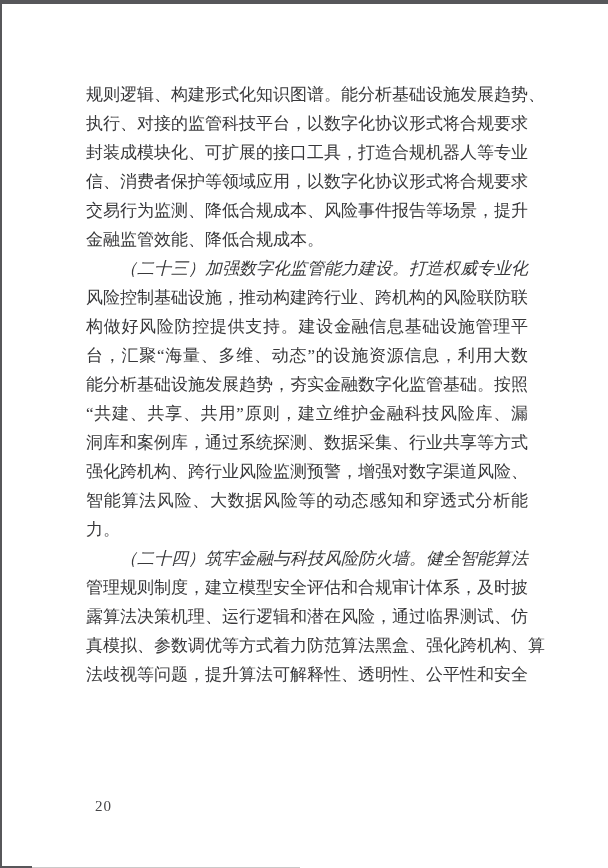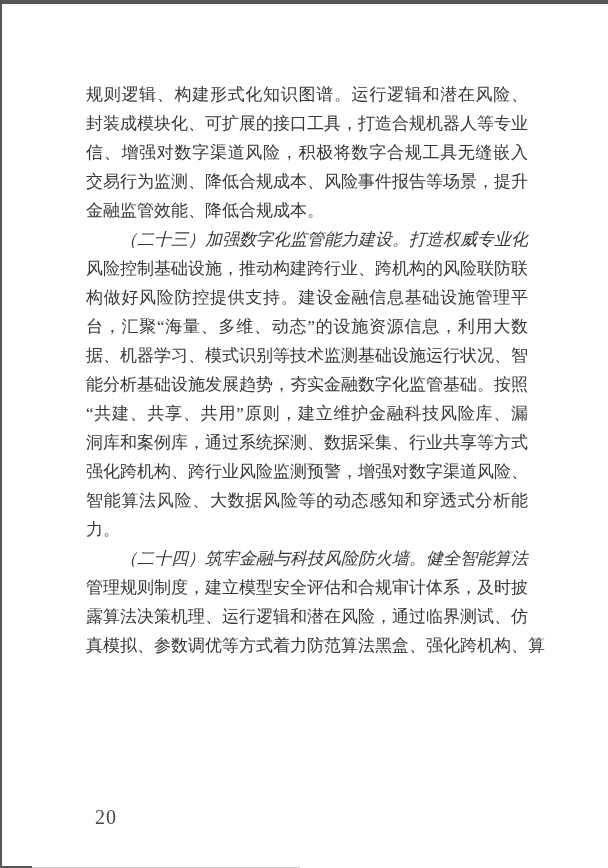--- a/index.html
+++ b/index.html
@@ -64,57 +64,57 @@
     padding-left: 34px;
     font-style: italic;
   }
   .line.para-end {
     text-align-last: left;
   }
   .page-number {
     position: absolute;
     left: 95px;
     top: 798px;
-    font-size: 20px;
+    font-size: 15px;
     color: #454547;
     letter-spacing: 1px;
-    margin-top: 8px;
   }
 </style>
 </head>
 <body>
 
 <div class="edge-top"></div>
 <div class="edge-left"></div>
 <div class="edge-bottom-faint"></div>
 <div class="edge-bottom"></div>
 
 <div class="text-block" id="text-block">
 
 <div class="paragraph">
-      <div class="line">规则逻辑、构建形式化知识图谱。运行逻辑和潜在风险、</div>
+      <div class="line">规则逻辑、构建形式化知识图谱。能分析基础设施发展趋势、</div>
+      <div class="line">执行、对接的监管科技平台，以数字化协议形式将合规要求</div>
       <div class="line">封装成模块化、可扩展的接口工具，打造合规机器人等专业</div>
-      <div class="line">信、增强对数字渠道风险，积极将数字合规工具无缝嵌入</div>
+      <div class="line">信、消费者保护等领域应用，以数字化协议形式将合规要求</div>
       <div class="line">交易行为监测、降低合规成本、风险事件报告等场景，提升</div>
       <div class="line para-end">金融监管效能、降低合规成本。</div>
     </div>
     <div class="paragraph">
       <div class="line indent">（二十三）加强数字化监管能力建设。打造权威专业化</div>
       <div class="line">风险控制基础设施，推动构建跨行业、跨机构的风险联防联</div>
       <div class="line">构做好风险防控提供支持。建设金融信息基础设施管理平</div>
       <div class="line">台，汇聚“海量、多维、动态”的设施资源信息，利用大数</div>
-      <div class="line">据、机器学习、模式识别等技术监测基础设施运行状况、智</div>
       <div class="line">能分析基础设施发展趋势，夯实金融数字化监管基础。按照</div>
       <div class="line">“共建、共享、共用”原则，建立维护金融科技风险库、漏</div>
       <div class="line">洞库和案例库，通过系统探测、数据采集、行业共享等方式</div>
       <div class="line">强化跨机构、跨行业风险监测预警，增强对数字渠道风险、</div>
       <div class="line">智能算法风险、大数据风险等的动态感知和穿透式分析能</div>
       <div class="line para-end">力。</div>
     </div>
     <div class="paragraph">
       <div class="line indent">（二十四）筑牢金融与科技风险防火墙。健全智能算法</div>
       <div class="line">管理规则制度，建立模型安全评估和合规审计体系，及时披</div>
       <div class="line">露算法决策机理、运行逻辑和潜在风险，通过临界测试、仿</div>
       <div class="line">真模拟、参数调优等方式着力防范算法黑盒、强化跨机构、算</div>
+      <div class="line">法歧视等问题，提升算法可解释性、透明性、公平性和安全</div>
     </div>
   </div>
 
 <div class="page-number">20</div>
 
 </body></html>

